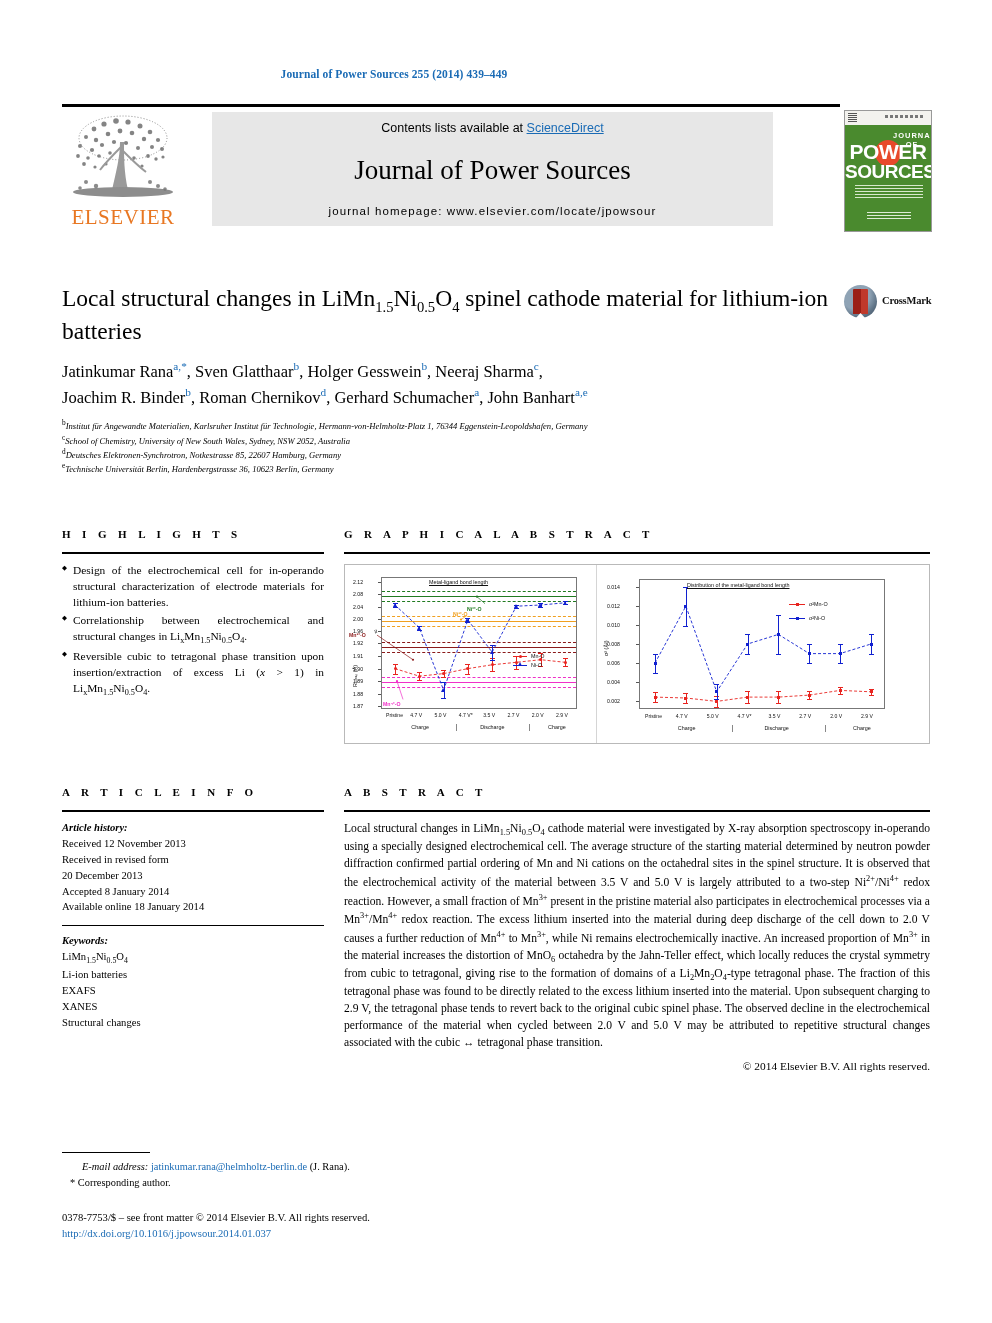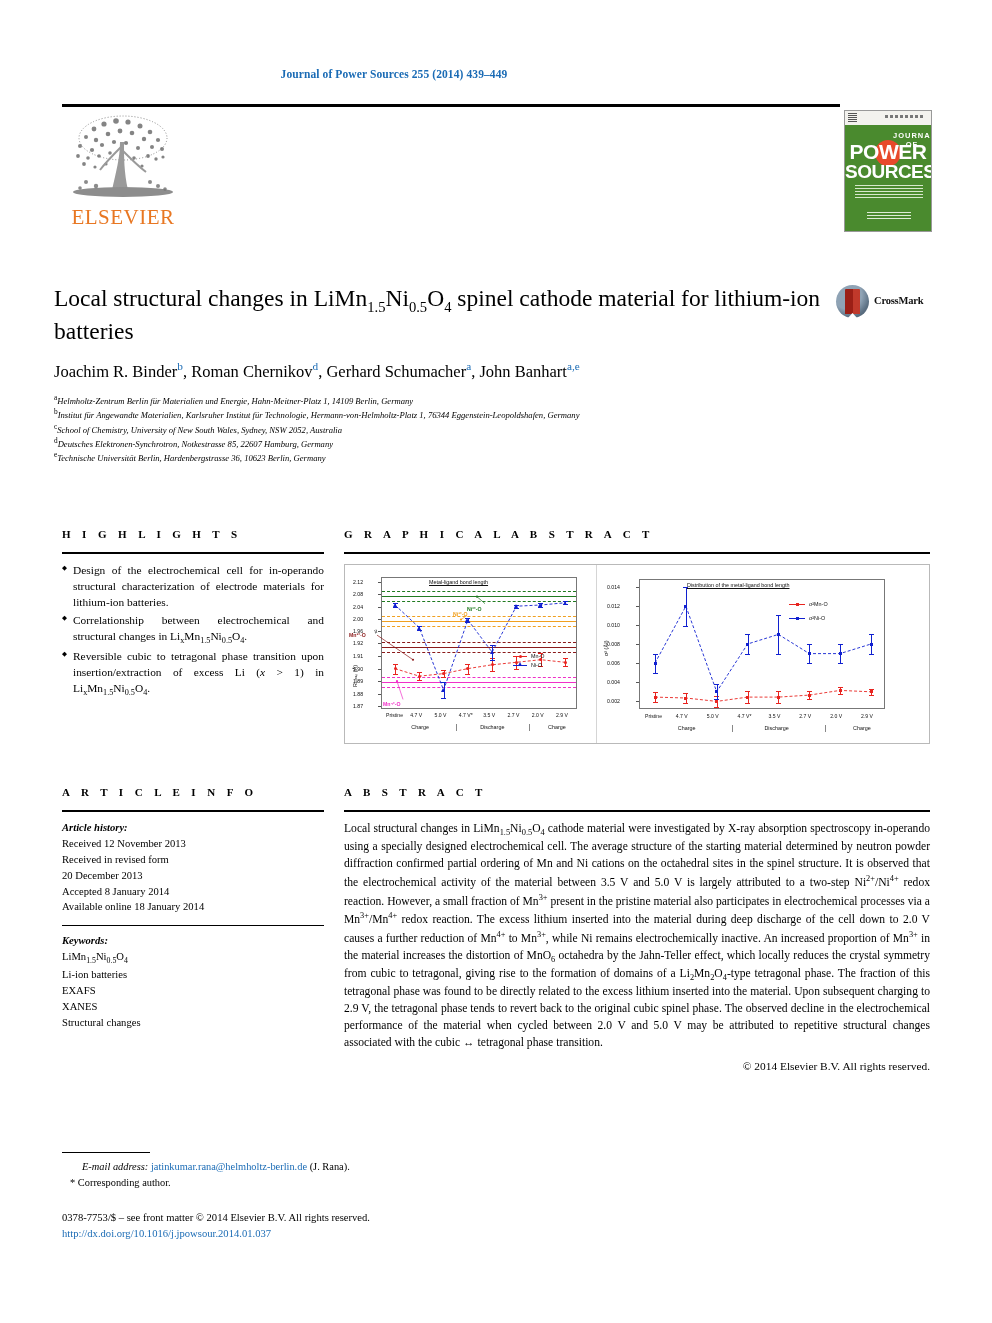--- a/index.html
+++ b/index.html
@@ -66,21 +66,21 @@
   .cover .sources { position:absolute; left:0; top:50px; width:100%; text-align:center;
      color:#fff; font-family:"Liberation Sans", sans-serif; font-size:19px; font-weight:bold; letter-spacing:-.5px;}
   .cover .dot { position:absolute; left:30px; top:29px; width:26px; height:26px;
      border-radius:50%; background:#e8492a; }
   .cover .blurb { position:absolute; left:10px; top:74px; width:68px; height:14px;
      background:repeating-linear-gradient(#d8e8cc 0 1px, transparent 1px 3px); }
   .cover .blurb2 { position:absolute; left:22px; bottom:11px; width:44px; height:8px;
      background:repeating-linear-gradient(#dfecd6 0 1px, transparent 1px 3px); }
 
   
-  .titleblock { position:absolute; left:54px; top:283px; width:868px; }
+  .titleblock { position:absolute; left:62px; top:283px; width:868px; }
   h1.title {
     margin:0; font-size:23.5px; font-weight:400; line-height:1.28;
     font-family:"Liberation Serif", serif; width:770px;
   }
   h1.title sub { font-size:.62em; }
   .crossmark { position:absolute; right:-2px; top:2px; width:88px; height:34px; }
   .crossmark .cm-circle {
     position:absolute; left:0; top:0; width:33px; height:33px; border-radius:50%;
     background:radial-gradient(circle at 35% 30%, #8fa3b5 0 45%, #5d7184 70%, #3e4f5e 100%);
   }
@@ -254,20 +254,27 @@
               <circle cx="84" cy="70" r="2"></circle>
             <circle cx="92" cy="74" r="2"></circle>
               <circle cx="14" cy="76" r="1.8"></circle>
               <circle cx="99" cy="77" r="1.8"></circle>
           </g>
         </g>
       </svg>
       <div class="wordmark">ELSEVIER</div>
     </div>
 
+    <div class="greybox">
+      <div class="contents">
+        <span>Contents lists available at </span><a class="sd" href="#">ScienceDirect</a>
+      </div>
+      <div class="jtitle">Journal of Power Sources</div>
+      <div class="homepage">journal homepage: www.elsevier.com/locate/jpowsour</div>
+    </div>
 
     <div class="cover">
       <div class="c-top">
         <div class="els"></div>
         <div class="ct-text"></div>
       </div>
       <div class="jof">JOURNAL OF</div>
       <div class="dot"></div>
       <div class="power">POWER</div>
       <div class="sources">SOURCES</div>
@@ -283,26 +290,28 @@
 
     <div class="crossmark">
       <div class="cm-circle">
         <div class="cm-book"></div>
       </div>
       <div class="cm-label">CrossMark</div>
     </div>
 
     <div class="authors">
       <div>
+        Jatinkumar Rana<sup>a,*</sup>, Sven Glatthaar<sup>b</sup>, Holger Gesswein<sup>b</sup>, Neeraj Sharma<sup>c</sup>,
+      </div>
+      <div>
         Joachim R. Binder<sup>b</sup>, Roman Chernikov<sup>d</sup>, Gerhard Schumacher<sup>a</sup>, John Banhart<sup>a,e</sup>
       </div>
     </div>
 
     <div class="affils">
-      <div><sup>a</sup><span>Helmholtz-Zentrum Berlin für Materialien und Energie, Hahn-Meitner-Platz 1, 14109 Berlin, Germany</span></div>
       <div><sup>b</sup><span>Institut für Angewandte Materialien, Karlsruher Institut für Technologie, Hermann-von-Helmholtz-Platz 1, 76344 Eggenstein-Leopoldshafen, Germany</span></div>
       <div><sup>c</sup><span>School of Chemistry, University of New South Wales, Sydney, NSW 2052, Australia</span></div>
       <div><sup>d</sup><span>Deutsches Elektronen-Synchrotron, Notkestrasse 85, 22607 Hamburg, Germany</span></div>
       <div><sup>e</sup><span>Technische Universität Berlin, Hardenbergstrasse 36, 10623 Berlin, Germany</span></div>
     </div>
   </div>
 
   <div class="left-col" id="highlights">
     <div class="sec-head">H I G H L I G H T S</div>
     <div class="hr-thick hl-rule"></div>

